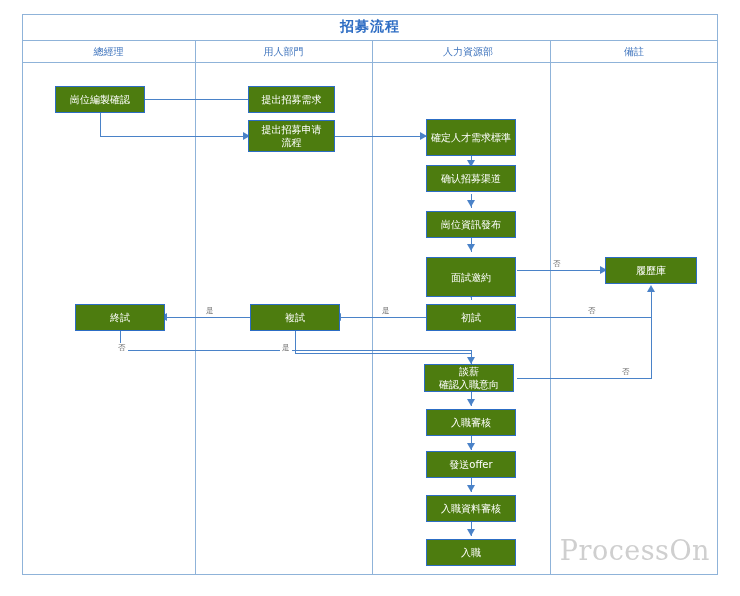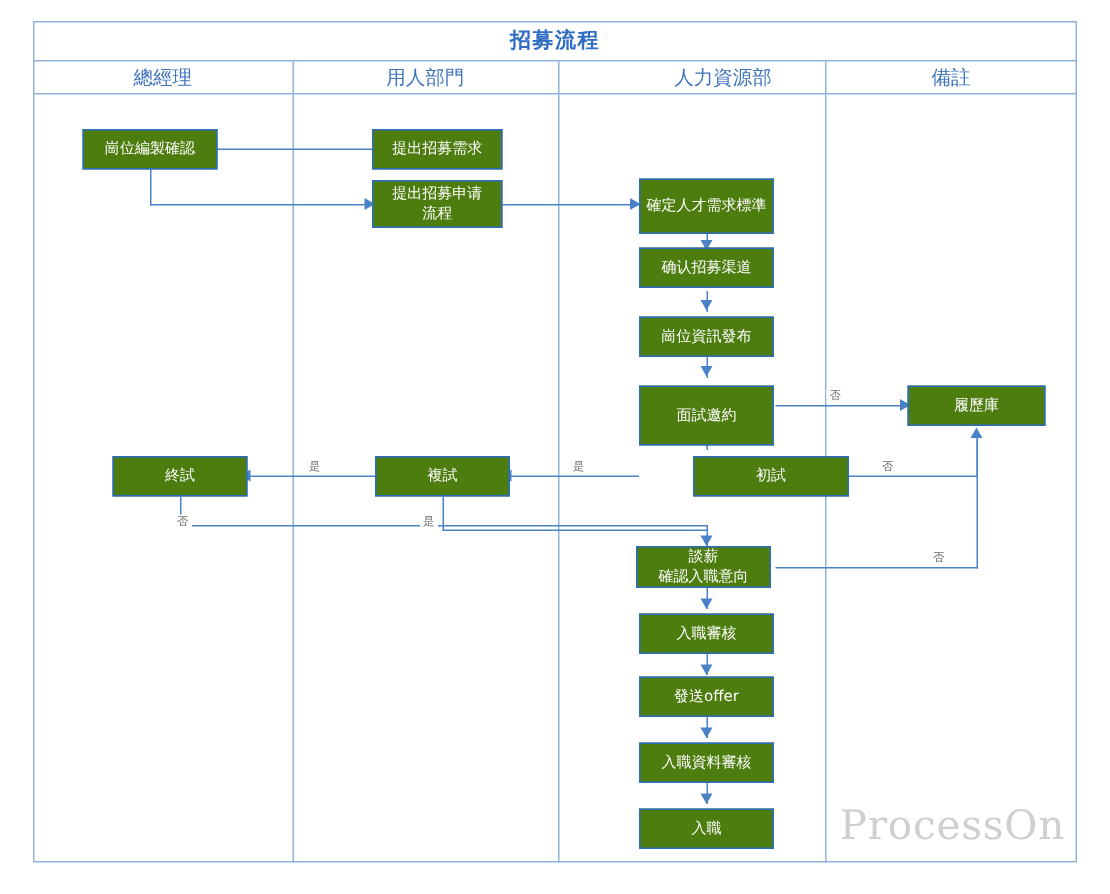--- a/index.html
+++ b/index.html
@@ -13,21 +13,21 @@
          border:1.5px solid #8fb3d9;box-sizing:border-box;background:#fff;}
 
   .title-band{position:absolute;left:22px;top:14px;width:696px;height:27px;
               box-sizing:border-box;border-bottom:1.5px solid #8fb3d9;
               display:flex;align-items:center;justify-content:center;}
   .title-band span{color:#2f6ec4;font-size:14px;font-weight:bold;letter-spacing:1px;}
 
   .header-band{position:absolute;left:22px;top:41px;width:696px;height:22px;
                box-sizing:border-box;border-bottom:1.5px solid #8fb3d9;}
   .hdr{position:absolute;top:0;height:22px;display:flex;align-items:center;
-       justify-content:center;color:#3f74bd;font-size:13px;}
+       justify-content:center;color:#3f74bd;font-size:10px;}
 
   .vdiv{position:absolute;top:41px;width:0;border-left:1.5px solid #8fb3d9;height:534px;}
 
   
   .node{position:absolute;background:#4d7c0f;border:1px solid #2c6dc4;
         color:#ffffff;font-size:10px;line-height:13px;
         display:flex;align-items:center;justify-content:center;
         text-align:center;box-sizing:border-box;padding:2px;}
   .node.two-line{line-height:13px;}
 
@@ -59,21 +59,21 @@
 
   <div class="frame"></div>
 
   <div class="title-band">
     <span>招募流程</span>
   </div>
 
   <div class="header-band">
     <div class="hdr" style="left:0px;width:173px;">總經理</div>
     <div class="hdr" style="left:173px;width:177px;">用人部門</div>
-    <div class="hdr" style="left:346px;width:178px;padding-left:25px;">人力資源部</div>
+    <div class="hdr" style="left:332px;width:178px;padding-left:25px;">人力資源部</div>
     <div class="hdr" style="left:528px;width:168px;">備註</div>
   </div>
 
   <div class="vdiv" style="left:195px;"></div>
   <div class="vdiv" style="left:372px;"></div>
   <div class="vdiv" style="left:550px;"></div>
 
   <div class="ln lnh" style="left:144px;top:99px;width:104px;"></div>
   <div class="arw arw-l" style="left:138px;top:94.5px;"></div>
 
@@ -163,21 +163,21 @@
     </div>
 
   <div class="node" style="left:426px;top:211px;width:90px;height:27px;">
     <span>崗位資訊發布</span>
     </div>
 
   <div class="node" style="left:426px;top:257px;width:90px;height:40px;">
     <span>面試邀約</span>
     </div>
 
-  <div class="node" style="left:426px;top:304px;width:104px;height:27px;margin-left:36px;">
+  <div class="node" style="left:426px;top:304px;width:90px;height:27px;">
     <span>初試</span>
     </div>
 
   <div class="node" style="left:250px;top:304px;width:90px;height:27px;">
     <span>複試</span>
     </div>
 
   <div class="node" style="left:75px;top:304px;width:90px;height:27px;">
     <span>終試</span>
     </div>

